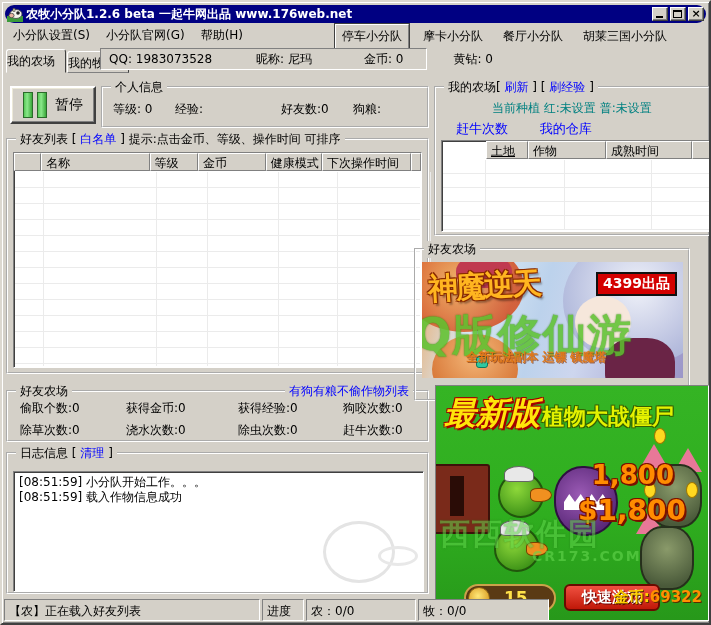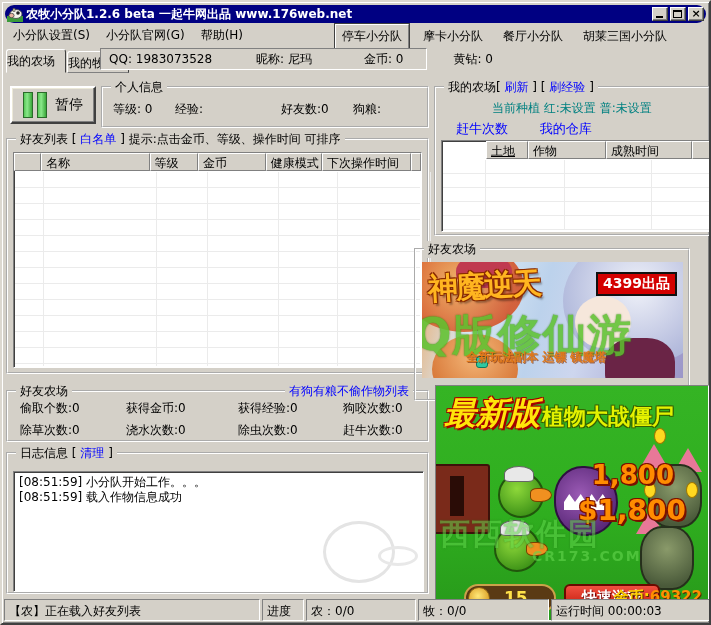--- a/index.html
+++ b/index.html
@@ -360,16 +360,15 @@
         <span>金币:</span><b>69322</b>
       </span>
     </div>
   </div>
 
   <div class="statusbar">
     <span class="status-seg seg1">【农】正在载入好友列表</span>
     <span class="status-seg seg2">进度</span>
     <span class="status-seg seg3">农：0/0</span>
     <span class="status-seg seg4">牧：0/0</span>
-    <span class="status-seg seg5">运行时间  00:00:03</span>
   </div>
 
 </div>
 
 </body></html>

